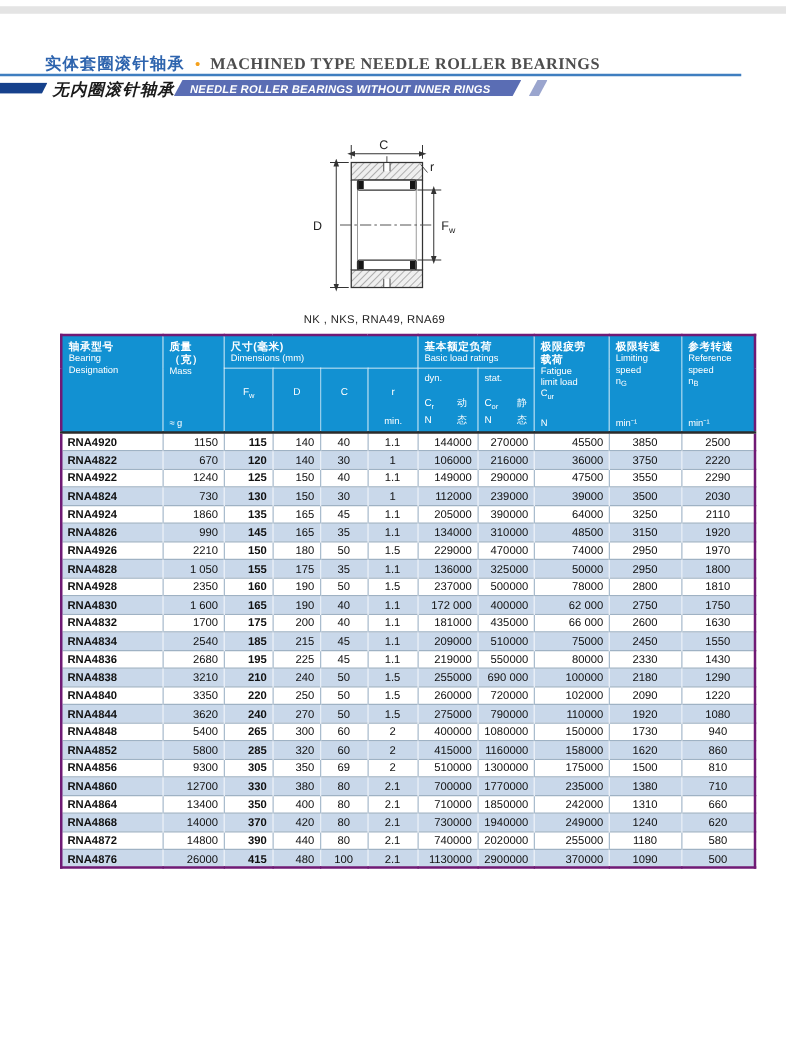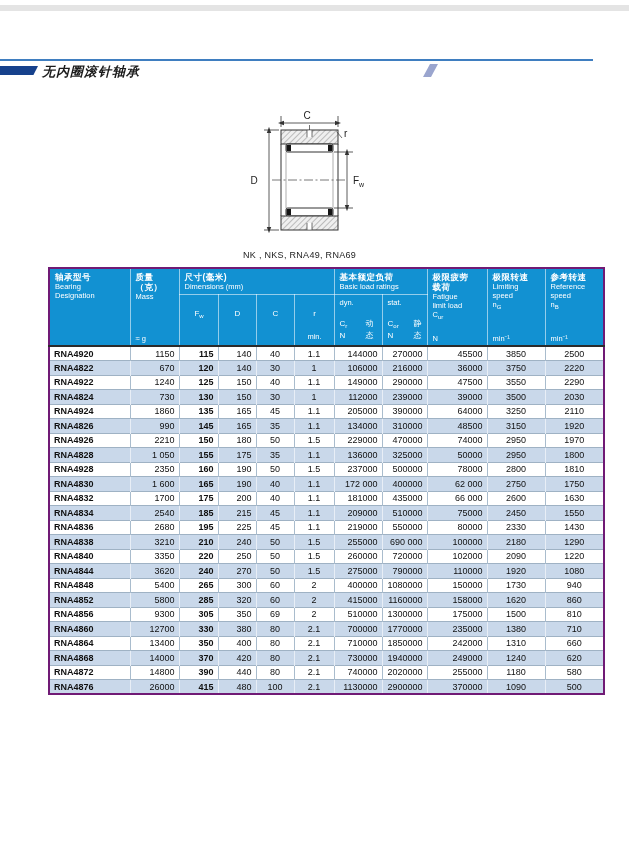--- a/index.html
+++ b/index.html
@@ -78,25 +78,33 @@
   .footer-line { position:absolute; left:0; top:33px; width:167px; height:1.5px; background:#8a8a8a; }
   .logo-text { position:absolute; left:44px; top:36px; font-size:6.5px; color:#6e6e6e; letter-spacing:1.6px; white-space:nowrap; }
 </style>
 </head>
 <body>
 
 <div class="page">
 
   <div class="top-band"></div>
 
+  <div class="title-row">
+    <span class="title-zh">实体套圈滚针轴承</span>
+    <span class="bullet">•</span>
+    <span class="title-en">MACHINED TYPE NEEDLE ROLLER BEARINGS</span>
+  </div>
   <div class="rule-blue"></div>
 
   <div class="subtitle-row">
     <span class="navy-bar"></span>
     <span class="subtitle-zh">无内圈滚针轴承</span>
+    <span class="banner">
+      <span>NEEDLE ROLLER BEARINGS WITHOUT INNER RINGS</span>
+    </span>
     <span class="banner-tail"></span>
   </div>
 
   <figure class="diagram">
     <svg width="180" height="140" viewBox="0 0 180 140">
       <defs>
         <pattern id="hatch" width="4" height="4" patternUnits="userSpaceOnUse" patternTransform="rotate(45)">
           <rect width="4" height="4" fill="#efefef"></rect>
           <line x1="0" y1="0" x2="0" y2="4" stroke="#888" stroke-width="1"></line>
         </pattern>

